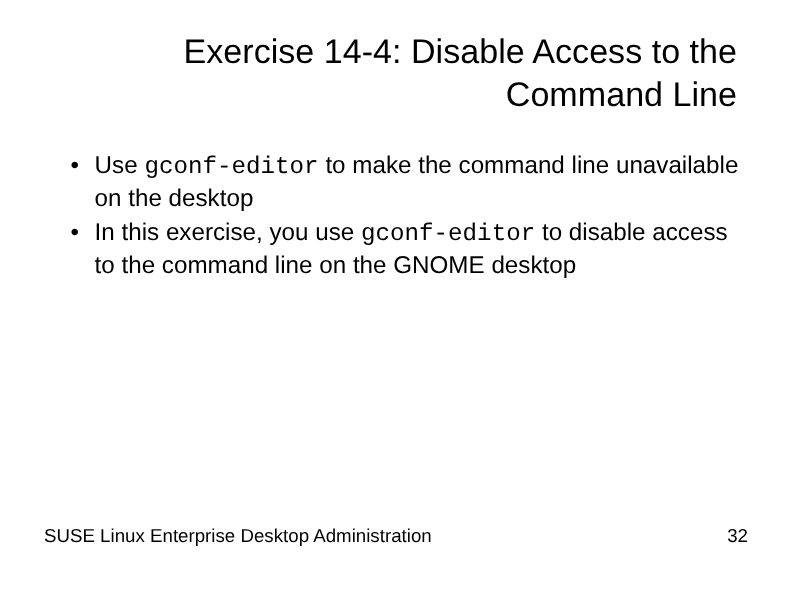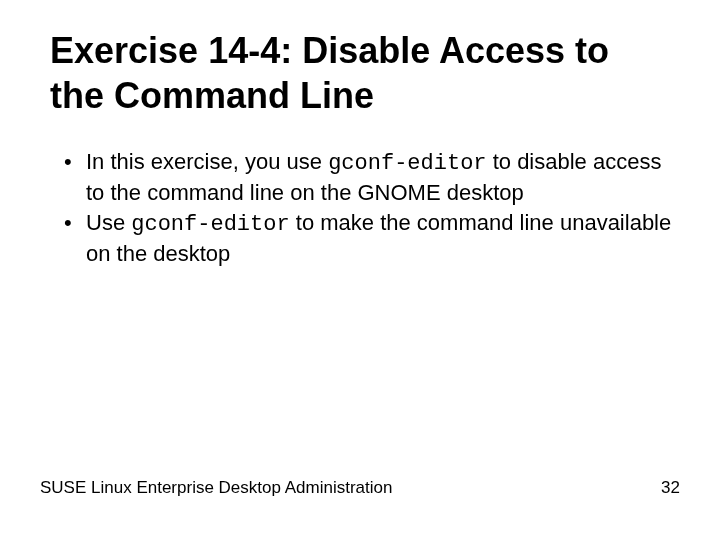--- a/index.html
+++ b/index.html
@@ -1,37 +1,37 @@
 <!DOCTYPE html>
 <html><head>
   <meta charset="utf-8">
   <style>
     * { margin: 0; padding: 0; box-sizing: border-box; }
     html, body { width: 720px; height: 540px; background: #fff; font-family: Arial, Helvetica, sans-serif; color: #000; }
     .slide { position: relative; width: 720px; height: 540px; padding: 28px 40px 0 40px; }
-    .title { font-size: 36px; font-weight: 700; text-align: left; line-height: 1.25; margin: 0 auto 30px auto; max-width: 620px; }
+    .title { font-size: 31px; font-weight: 400; text-align: right; line-height: 1.25; margin: 0 auto 30px auto; max-width: 620px; }
     .bullets { list-style: none; padding-left: 24px; font-size: 22px; line-height: 1.3; }
     .bullets li { position: relative; padding-left: 22px; margin-bottom: 2px; }
     .bullets li::before { content: "•"; position: absolute; left: 0; top: 0; }
     .mono { font-family: "Courier New", Courier, monospace; }
     .footer { position: absolute; left: 40px; right: 40px; bottom: 42px; font-size: 17px; display: flex; justify-content: space-between; align-items: baseline; gap: 28px; }
     .pagenum { text-align: right; margin-left: 38px; }
   </style>
 </head>
 <body>
 
 <div class="slide">
   <h1 class="title">Exercise 14-4: Disable Access to the Command Line</h1>
 
   <ul class="bullets">
     <li>
-      <span>In this exercise, you use </span><span class="mono">gconf-editor</span><span> to disable access to the command line on the GNOME desktop</span>
+      <span>Use </span><span class="mono">gconf-editor</span><span> to make the command line unavailable on the desktop</span>
     </li>
     <li>
-      <span>Use </span><span class="mono">gconf-editor</span><span> to make the command line unavailable on the desktop</span>
+      <span>In this exercise, you use </span><span class="mono">gconf-editor</span><span> to disable access to the command line on the GNOME desktop</span>
     </li>
   </ul>
 
   <div class="footer">
     <span>SUSE Linux Enterprise Desktop Administration</span>
     <span class="pagenum">32</span>
   </div>
 </div>
 
 </body></html>

